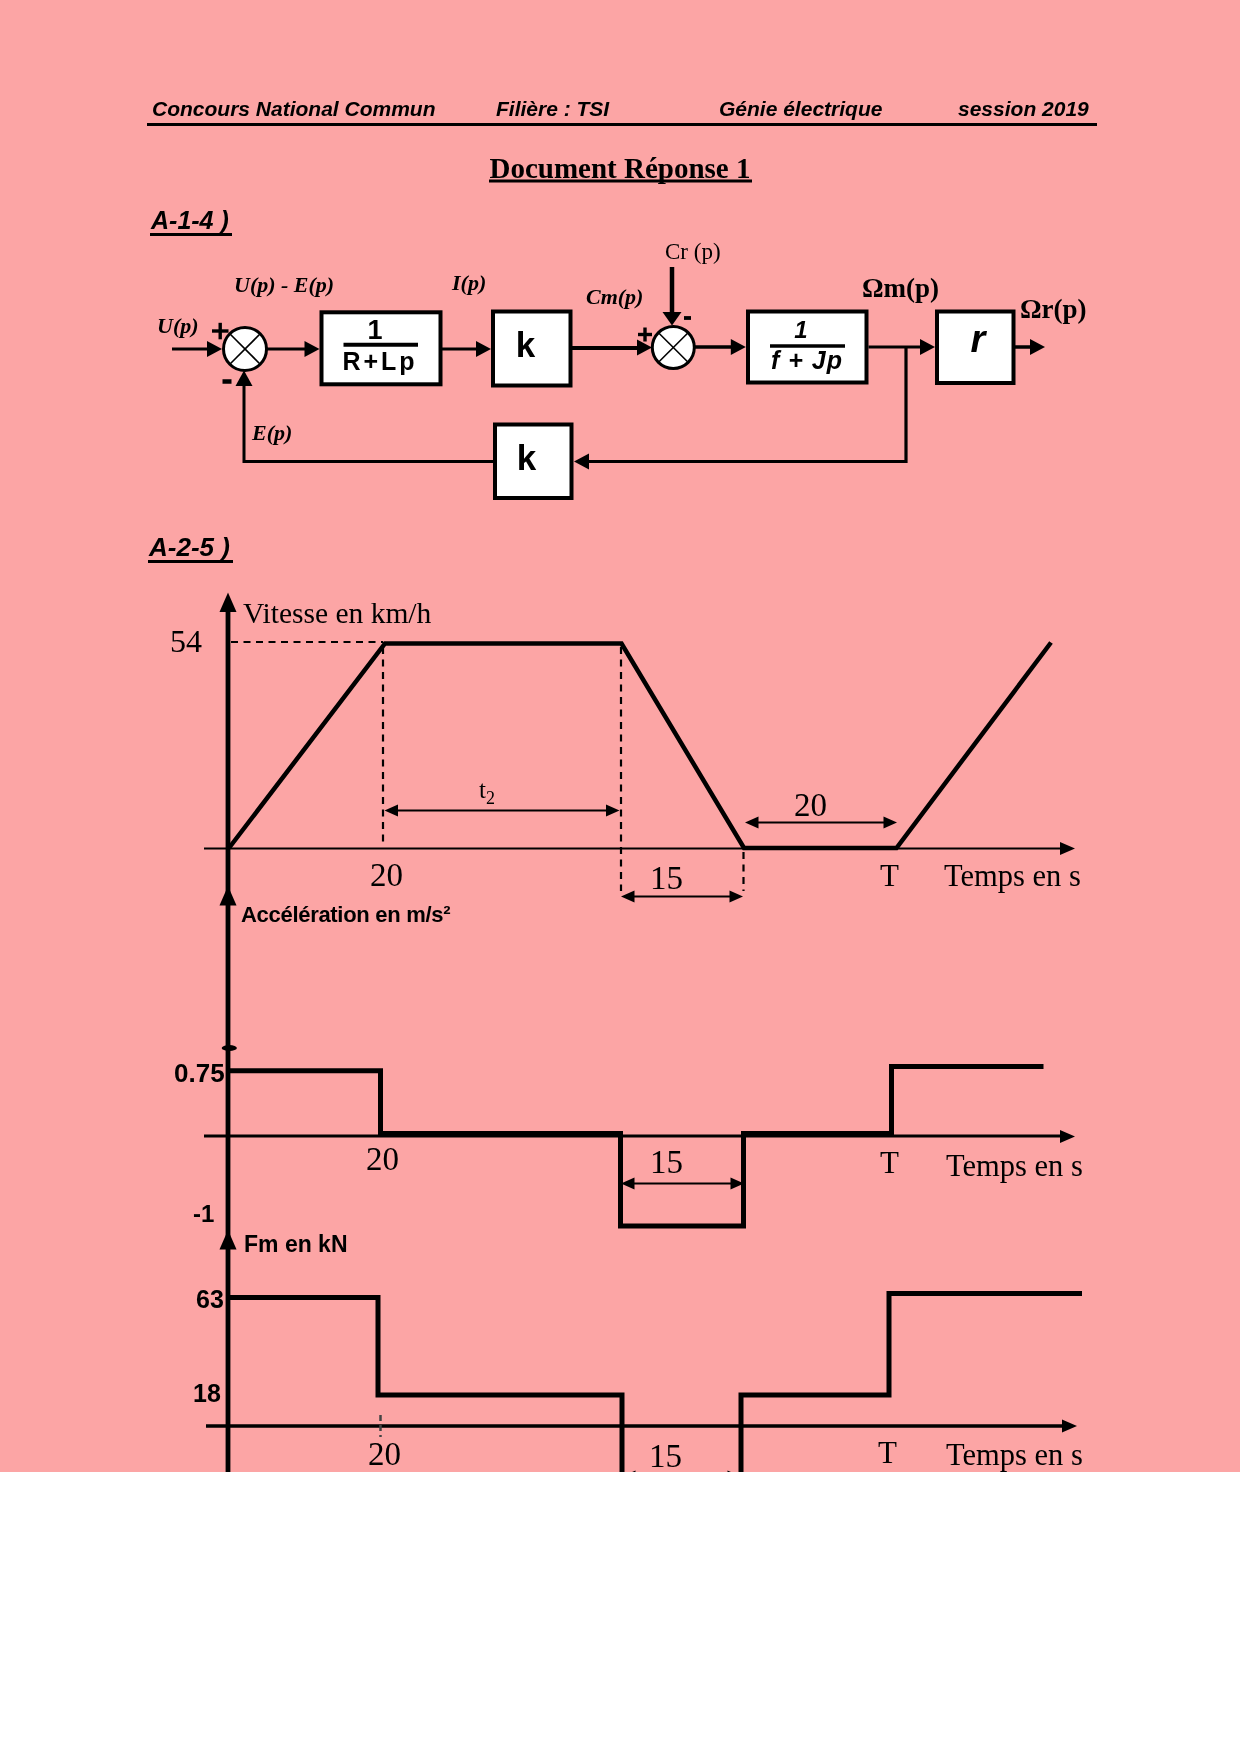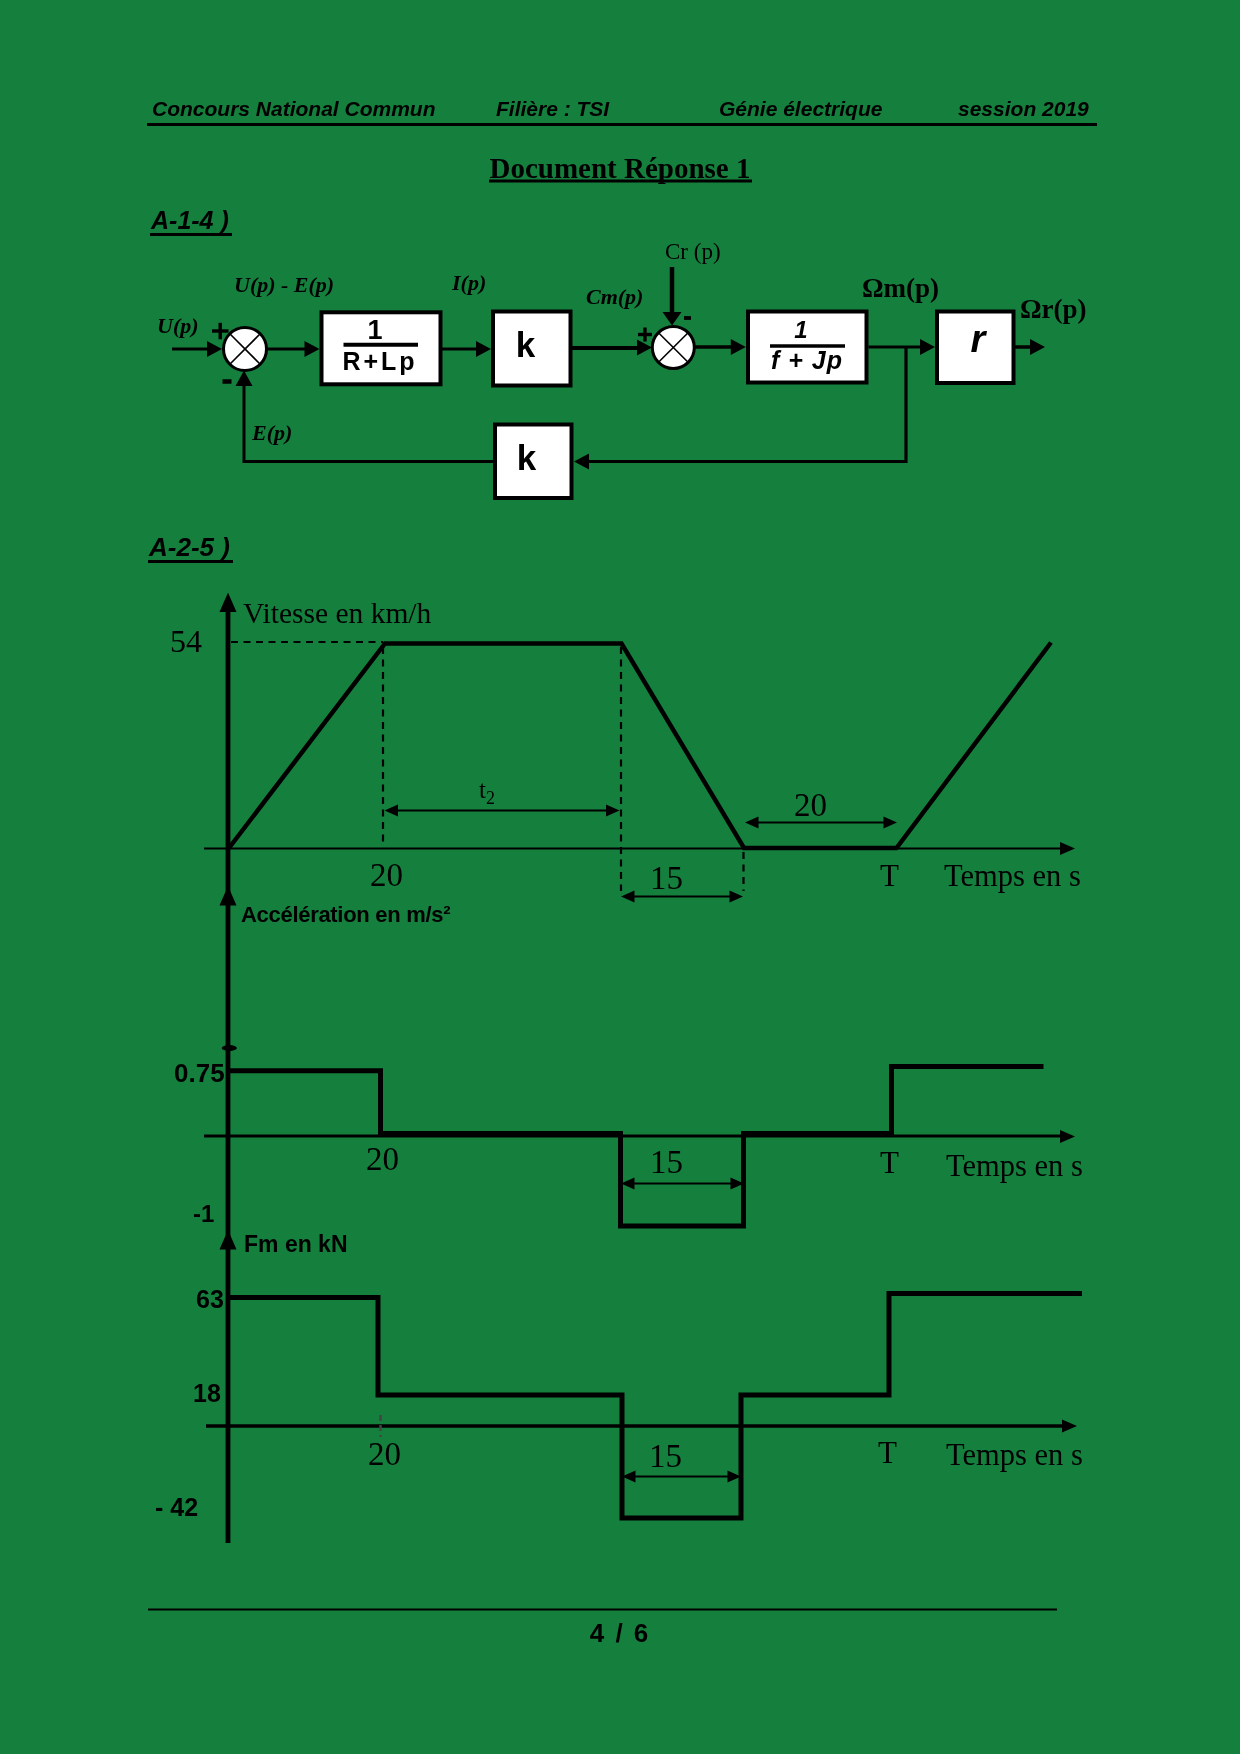--- a/index.html
+++ b/index.html
@@ -1,16 +1,16 @@
 <!DOCTYPE html>
 <html><head>
 <meta charset="utf-8">
 <style>
   html,body{margin:0;padding:0;background:#ffffff;}
-  #page{position:relative;width:1240px;height:1754px;background:#15803d;overflow:hidden;}
+  #page{position:relative;width:1240px;height:1472px;background:#fca5a5;overflow:hidden;}
   svg{display:block;}
   text{fill:#000000;}
 </style>
 </head>
 <body>
 <div id="page">
 <svg width="1240" height="1754" viewBox="0 0 1240 1754">
 
 <g font-family="Liberation Sans, sans-serif" font-size="21" font-weight="bold" font-style="italic">
   <text x="152" y="116">Concours National Commun</text>

